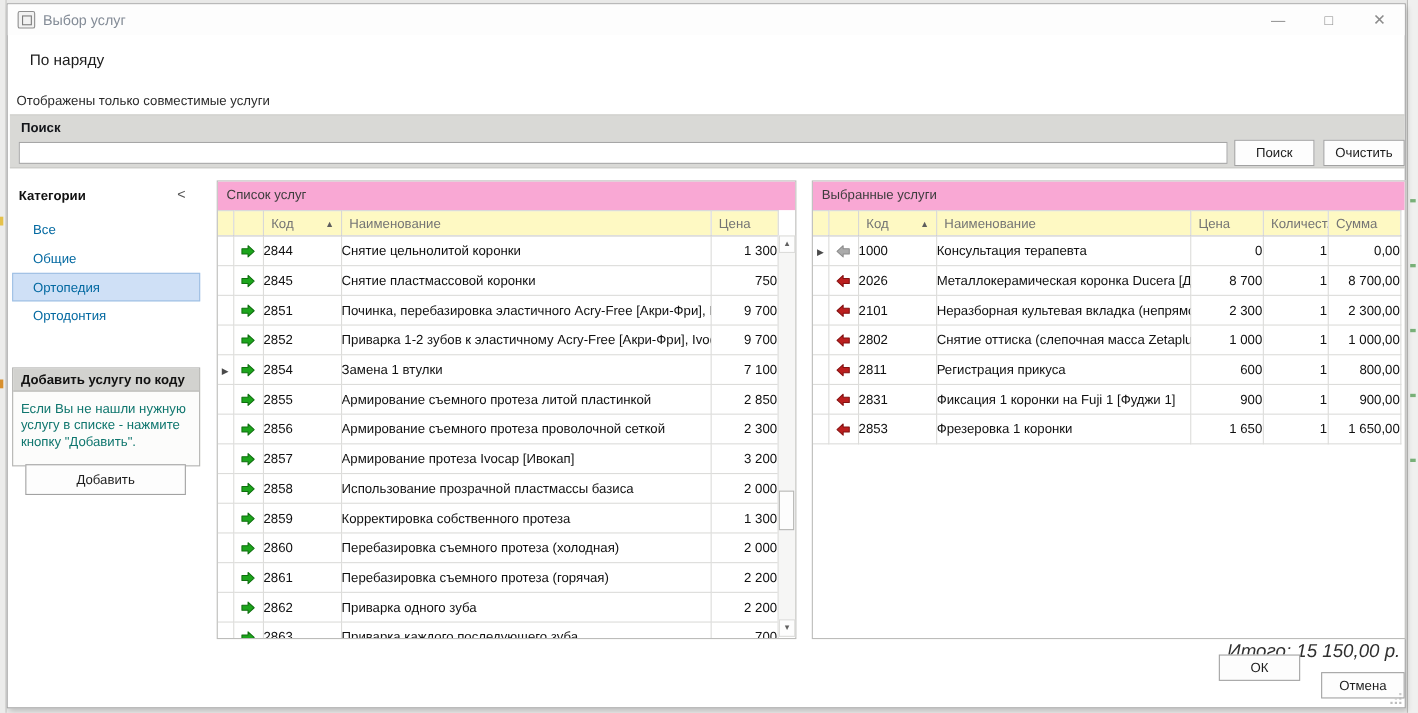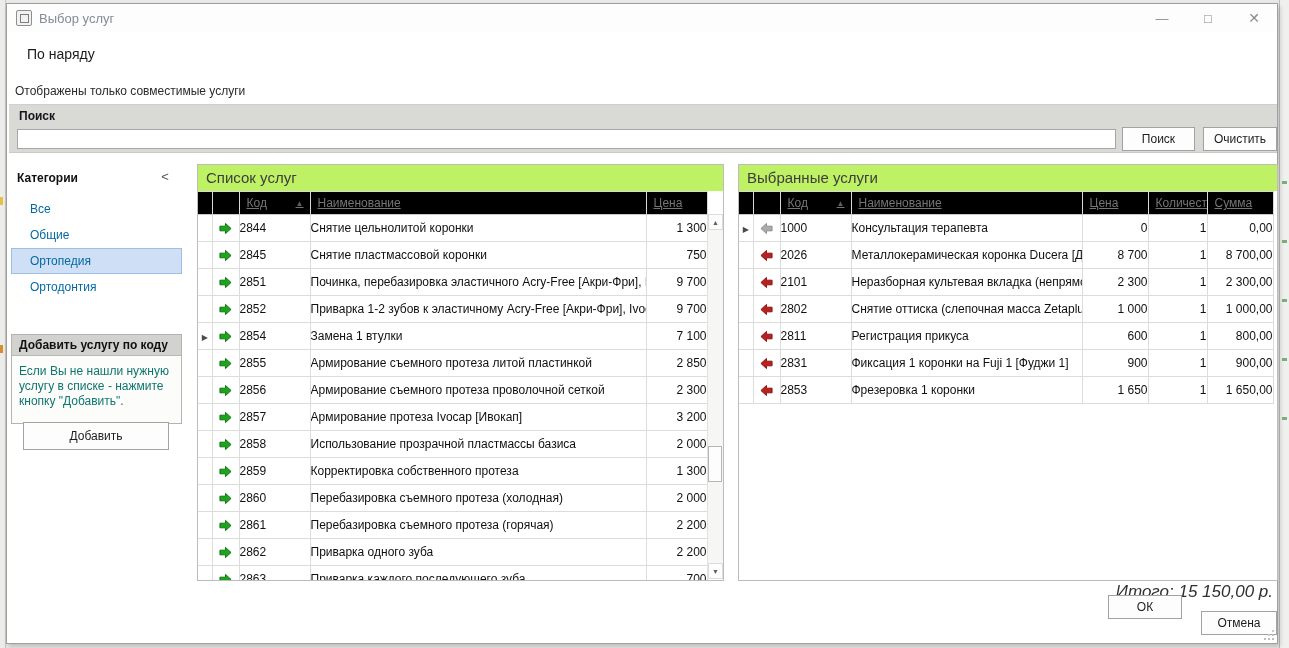--- a/index.html
+++ b/index.html
@@ -56,26 +56,26 @@
   .add-panel-header { height:21px; background:#d2d2cf; border-bottom:1px solid #b9b9b7;
     font-size:12px; font-weight:bold; color:#111; line-height:20px; padding-left:7px;
     white-space:nowrap; overflow:hidden; }
   .add-panel-text { padding:8px 7px 0 7px; font-size:12px; color:#0f766e; line-height:15px; }
   .btn-add { position:absolute; left:11px; top:87px; width:146px; height:28px; }
 
   
   .panel { position:absolute; background:#fff; border:1px solid #bcbcba; overflow:hidden; }
   .panel-services { left:190px; top:160px; width:527px; height:417px; }
   .panel-selected { left:731px; top:160px; width:540px; height:417px; }
-  .panel-title { height:26px; background:#bef264; font-size:15px; color:#3d3d3d;
+  .panel-title { height:26px; background:#f9a8d4; font-size:12px; color:#3d3d3d;
     line-height:25px; padding-left:8px; }
   table.grid { border-collapse:collapse; table-layout:fixed; font-size:12px; color:#101010; }
-  table.grid th { height:23px; background:#000000; color:#757575; font-weight:normal;
+  table.grid th { height:23px; background:#fef9c3; color:#757575; font-weight:normal;
     text-align:left; border-right:1px solid #d8d8d6; border-bottom:1px solid #c9c9c7;
-    border-top:1px solid #d8d8d6; padding:0 0 0 7px; white-space:nowrap; overflow:hidden;text-decoration:underline; }
+    border-top:1px solid #d8d8d6; padding:0 0 0 7px; white-space:nowrap; overflow:hidden; }
   table.grid th.no-pad { padding:0; }
   table.grid td { height:27px; border-right:1px solid #dcdcda; border-bottom:1px solid #dcdcda;
     white-space:nowrap; overflow:hidden; padding:0; }
   td.c-ind, th.c-ind { text-align:center; }
   td.c-ico, th.c-ico { text-align:center; }
   td.c-code { padding-left:7px; }
   td.c-name { padding-left:8px; }
   td.c-num { text-align:right; padding-right:8px; }
   .th-flex { display:flex; justify-content:space-between; align-items:center; padding-right:6px; }
   .sort-glyph { font-size:8px; color:#5d5d5d; }

